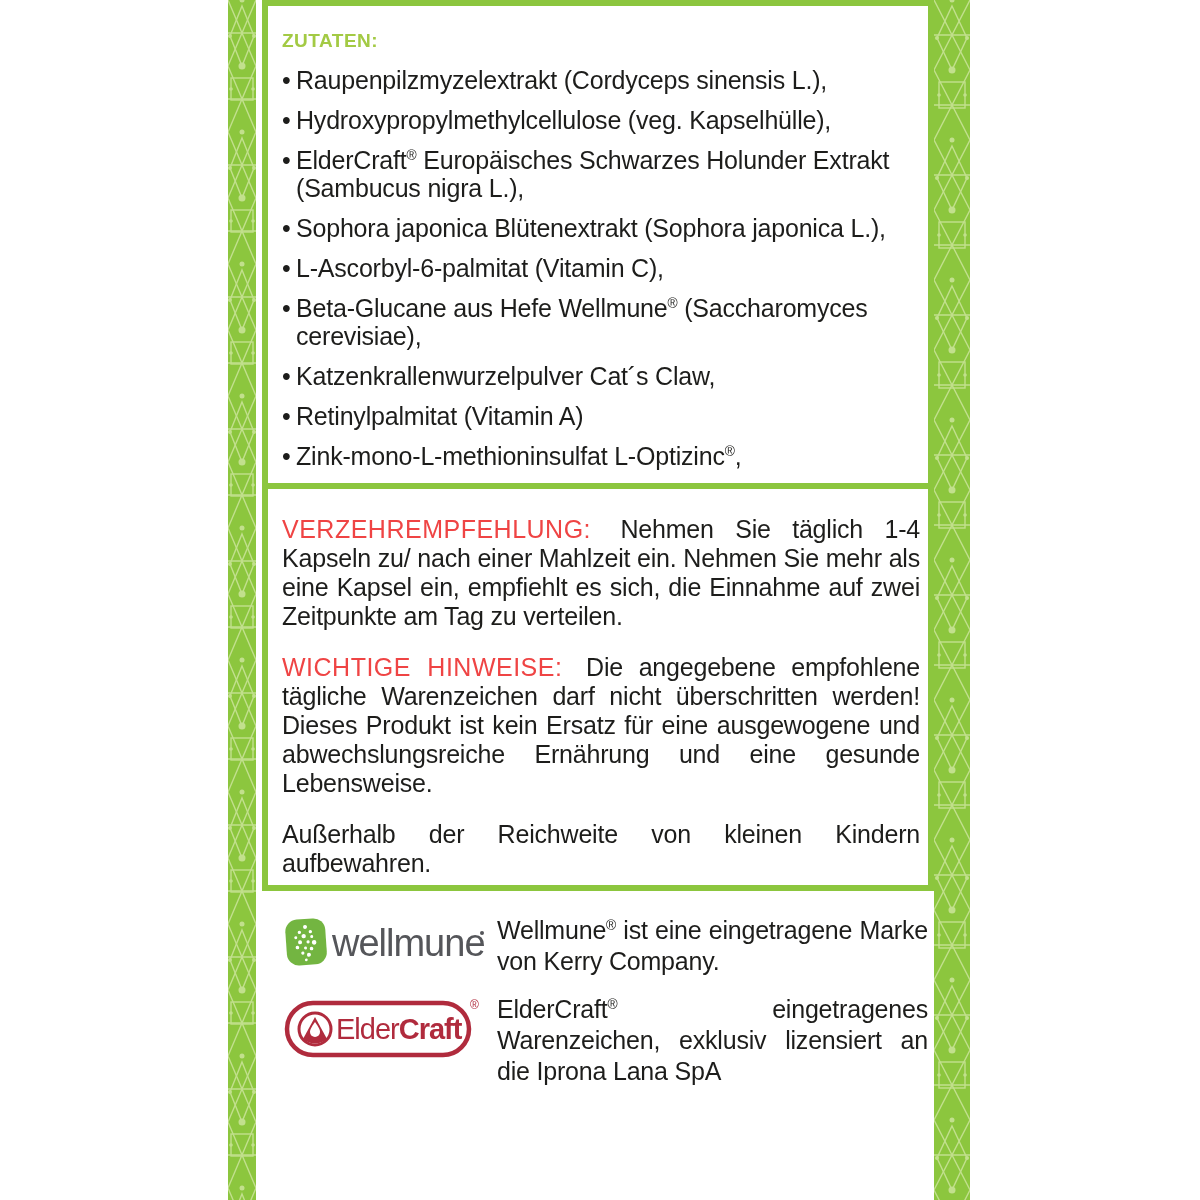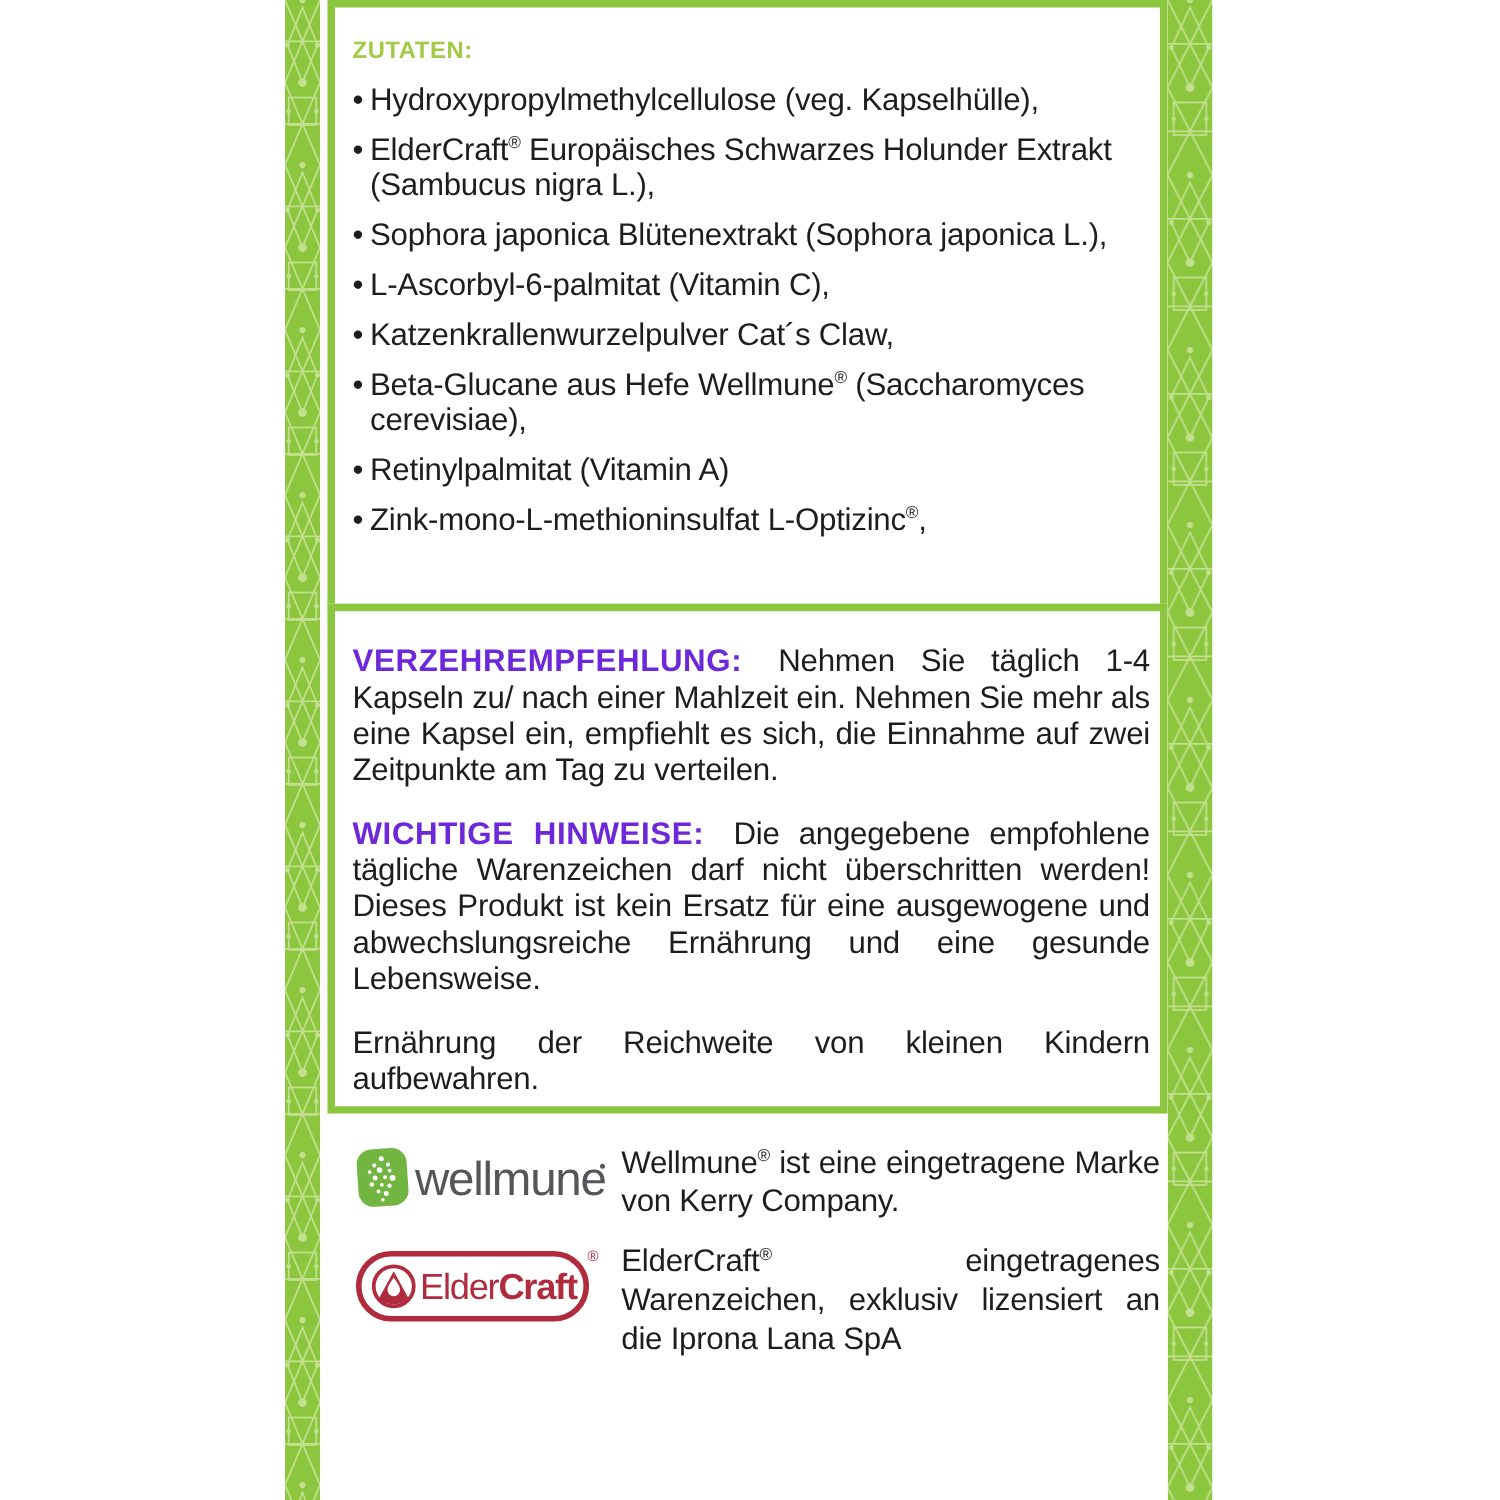--- a/index.html
+++ b/index.html
@@ -19,21 +19,21 @@
   .box-advice{height:408px;margin-top:-6px;padding:26px 8px 0 14px;}
   .box-trademarks{height:309px;background:#ffffff;padding:22px 6px 12px 20px;box-sizing:border-box;overflow:hidden;}
   .sec-heading{
     font-size:19px;font-weight:bold;color:#a3ca44;letter-spacing:0.5px;
     margin:0 0 14px 0;
   }
   ul.ingredients{list-style:none;margin:0;padding:0;font-size:25px;line-height:28px;letter-spacing:-0.2px;}
   ul.ingredients li{position:relative;padding-left:14px;margin-bottom:12px;}
   ul.ingredients li::before{content:"\2022";position:absolute;left:0;top:0;}
   p.para{font-size:25px;line-height:29px;letter-spacing:-0.2px;text-align:justify;margin:0 0 22px 0;}
-  .para-head{font-weight:bold;color:#6d28d9;letter-spacing:0.5px;padding-right:8px;}
+  .para-head{font-weight:normal;color:#ef4444;letter-spacing:0.5px;padding-right:8px;}
   sup{font-size:0.55em;line-height:0;vertical-align:super;}
   .tm-row{display:flex;align-items:flex-start;margin-bottom:15px;}
   .tm-logo{width:215px;flex:0 0 215px;}
   .tm-text{flex:1;font-size:25px;line-height:31px;letter-spacing:-0.2px;text-align:justify;margin-top:2px;}
 </style>
 </head>
 <body>
 
 <svg class="strip strip-left" width="28" height="1200" xmlns="http://www.w3.org/2000/svg">
   <defs>
@@ -81,35 +81,36 @@
     </pattern>
   </defs>
   <rect width="36" height="1200" fill="url(#pR)"></rect>
 </svg>
 
 <div class="content-col">
 
   <section class="gbox box-ingredients">
     <h2 class="sec-heading">ZUTATEN:</h2>
     <ul class="ingredients">
+      <li>Raupenpilzmyzelextrakt (Cordyceps sinensis L.),</li>
       <li>Hydroxypropylmethylcellulose (veg. Kapselhülle),</li>
       <li>ElderCraft<sup>®</sup> Europäisches Schwarzes Holunder Extrakt (Sambucus nigra L.),</li>
       <li>Sophora japonica Blütenextrakt (Sophora japonica L.),</li>
       <li>L-Ascorbyl-6-palmitat (Vitamin C),</li>
+      <li>Beta-Glucane aus Hefe Wellmune<sup>®</sup> (Saccharomyces cerevisiae),</li>
       <li>Katzenkrallenwurzelpulver Cat´s Claw,</li>
-      <li>Beta-Glucane aus Hefe Wellmune<sup>®</sup> (Saccharomyces cerevisiae),</li>
       <li>Retinylpalmitat (Vitamin A)</li>
       <li>Zink-mono-L-methioninsulfat L-Optizinc<sup>®</sup>,</li>
     </ul>
   </section>
 
   <section class="gbox box-advice">
     <p class="para"><span class="para-head">VERZEHREMPFEHLUNG:</span> <span>Nehmen Sie täglich 1-4 Kapseln zu/ nach einer Mahlzeit ein. Nehmen Sie mehr als eine Kapsel ein, empfiehlt es sich, die Einnahme auf zwei Zeitpunkte am Tag zu verteilen.</span></p>
     <p class="para"><span class="para-head">WICHTIGE HINWEISE:</span> <span>Die angegebene empfohlene tägliche Warenzeichen darf nicht überschritten werden! Dieses Produkt ist kein Ersatz für eine ausgewogene und abwechslungsreiche Ernährung und eine gesunde Lebensweise.</span></p>
-    <p class="para">Ernährung der Reichweite von kleinen Kindern aufbewahren.</p>
+    <p class="para">Außerhalb der Reichweite von kleinen Kindern aufbewahren.</p>
   </section>
 
   <section class="box-trademarks">
 
     <div class="tm-row">
       <div class="tm-logo">
         <svg width="205" height="58" viewBox="0 0 205 58" xmlns="http://www.w3.org/2000/svg">
           <g transform="rotate(-4 23 28)">
             <rect x="4" y="6" width="40" height="46" rx="12" fill="#73b541"></rect>
             <g fill="#ffffff">

